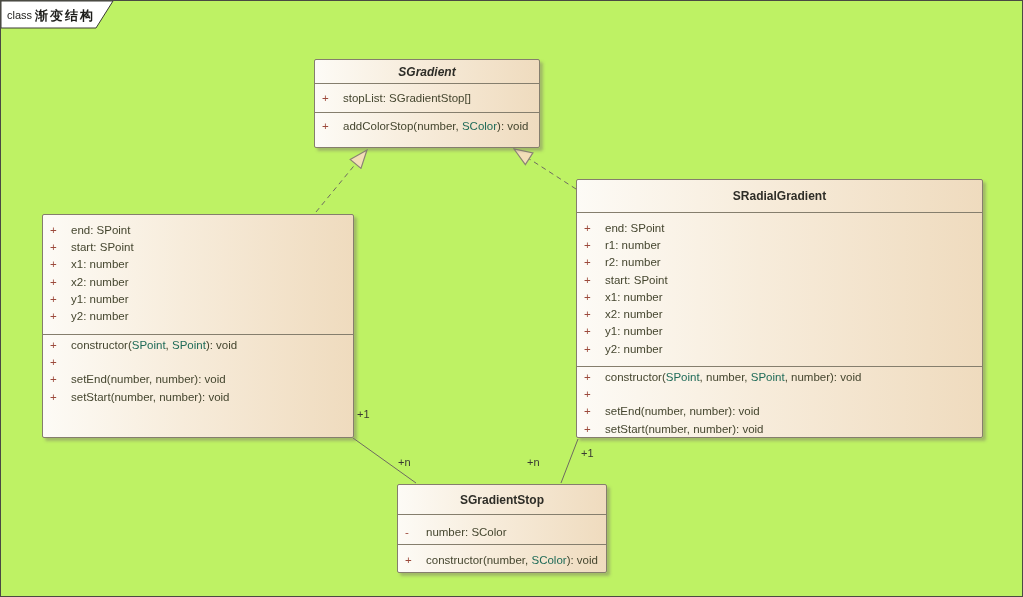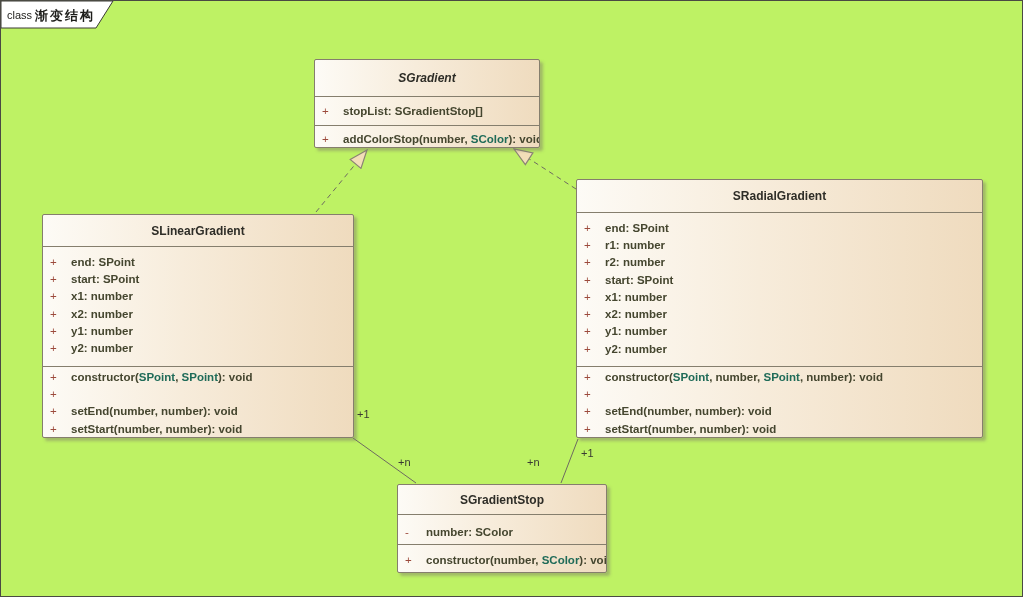--- a/index.html
+++ b/index.html
@@ -21,21 +21,21 @@
   .uml-title {
     display:flex; align-items:center; justify-content:center;
     font-size:12px; font-weight:bold; color:#2e2d27;
     border-bottom:1px solid #857e6d; box-sizing:border-box;
   }
   .uml-title.abstract { font-style:italic; }
   .compartment { box-sizing:border-box; overflow:hidden; }
   .ops { border-top:1px solid #857e6d; }
   .member-row { display:flex; height:17.3px; align-items:center; font-size:11.5px; color:#45462f; padding-left:7px; white-space:nowrap; }
   .member-row .vis { width:21px; flex:0 0 21px; color:#9c4a3c; }
-  .member-row .sig { white-space:nowrap;font-weight:bold; }
+  .member-row .sig { white-space:nowrap; }
   .stype { color:#1f6b58;text-align:center; }
 
   .mult { position:absolute; font-size:11px; color:#3a3a33; }
 
   .tab-text-keyword { font-size:11px; fill:#1d1d1a; }
   .tab-text-title { font-size:13px; font-weight:bold; fill:#1d1d1a; letter-spacing:2px; }
 </style>
 </head>
 <body>
 
@@ -53,37 +53,36 @@
     <path d="M 577,438 L 560,482" fill="none" stroke="#6e6b60" stroke-width="1"></path>
   </svg>
 
   <svg id="frame-tab" width="130" height="30" viewBox="0 0 130 30">
     <polygon points="0,0 112,0 95,27 0,27" fill="#ffffff" stroke="#3a3a35" stroke-width="1"></polygon>
     <text class="tab-text-keyword" x="6" y="18">class</text>
     <text class="tab-text-title" x="34" y="19">渐变结构</text>
   </svg>
 
   <div class="uml-class" style="left:313px; top:58px; width:226px; height:89px;">
-    <div class="uml-title abstract" style="height:37px;text-align:center;">SGradient</div>
+    <div class="uml-title abstract" style="height:24px;text-align:center;">SGradient</div>
     <div class="compartment attrs" style="height:28px; padding-top:5px;">
         <div class="member-row">
           <span class="vis">+</span>
           <span class="sig">stopList: SGradientStop[]</span>
         </div>
       </div>
     <div class="compartment ops" style="height:27px; padding-top:4px;">
         <div class="member-row">
           <span class="vis">+</span>
           <span class="sig">addColorStop(number, <span class="stype">SColor</span>): void</span>
         </div>
       </div>
   </div>
 
   <div class="uml-class" style="left:41px; top:213px; width:312px; height:224px;">
-    <div class="uml-title" style="height:32px;">SLinearGradient</div>
     <div class="compartment attrs" style="height:119px; padding-top:6px;">
         <div class="member-row">
           <span class="vis">+</span>
           <span class="sig">end: SPoint</span>
         </div>
         <div class="member-row">
           <span class="vis">+</span>
           <span class="sig">start: SPoint</span>
         </div>
         <div class="member-row">

